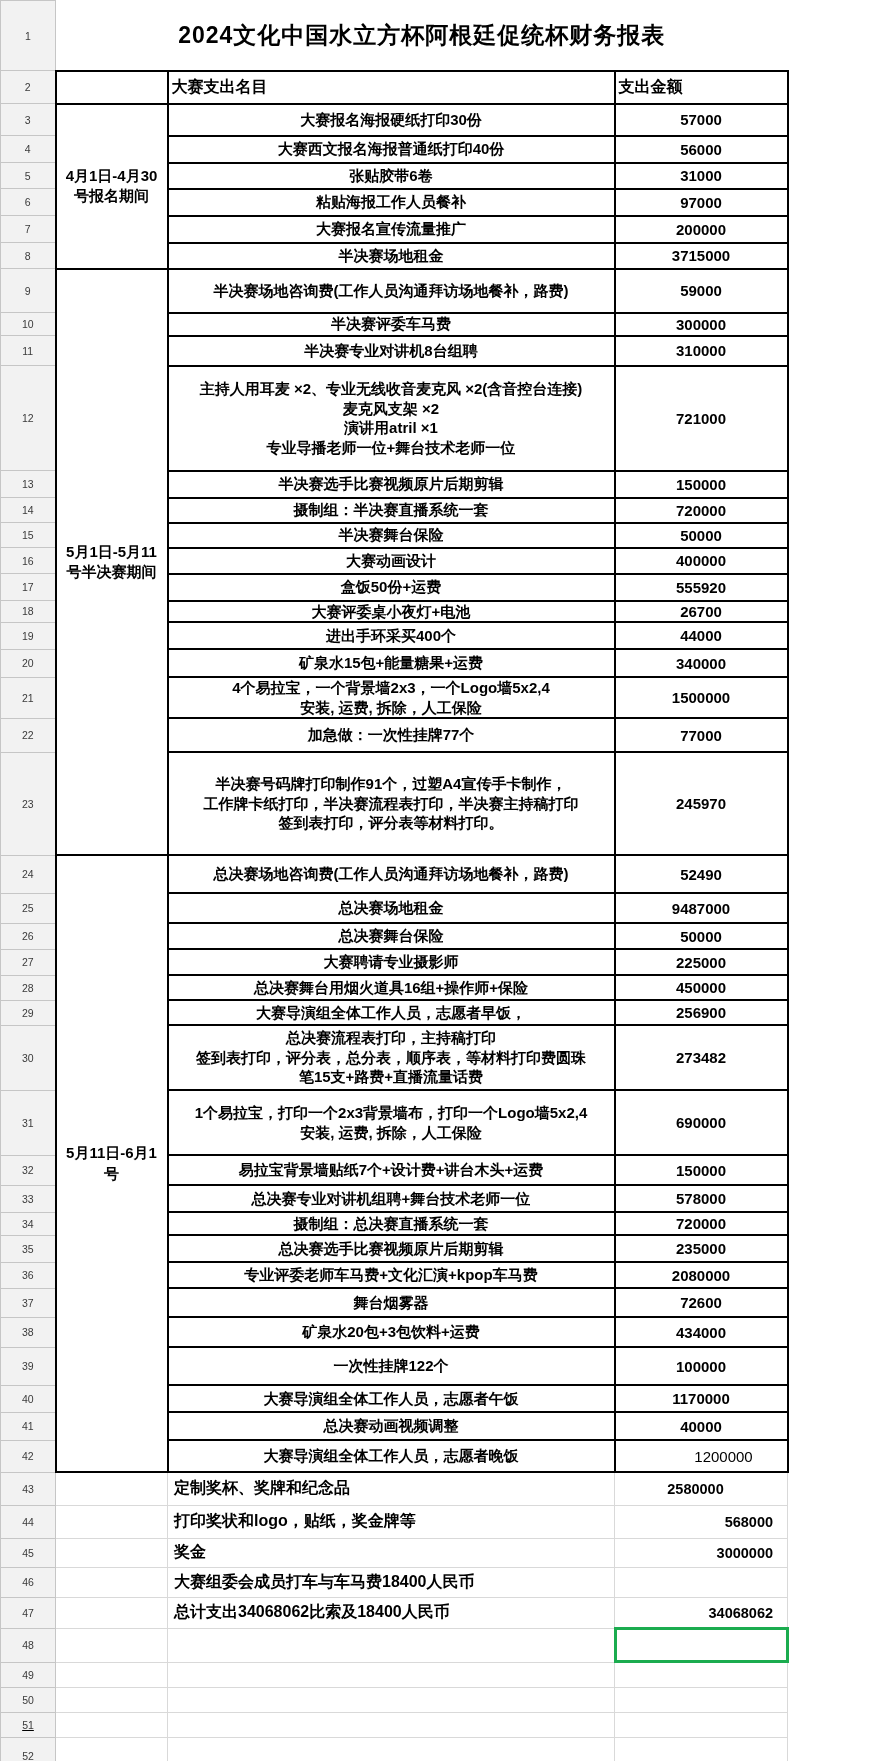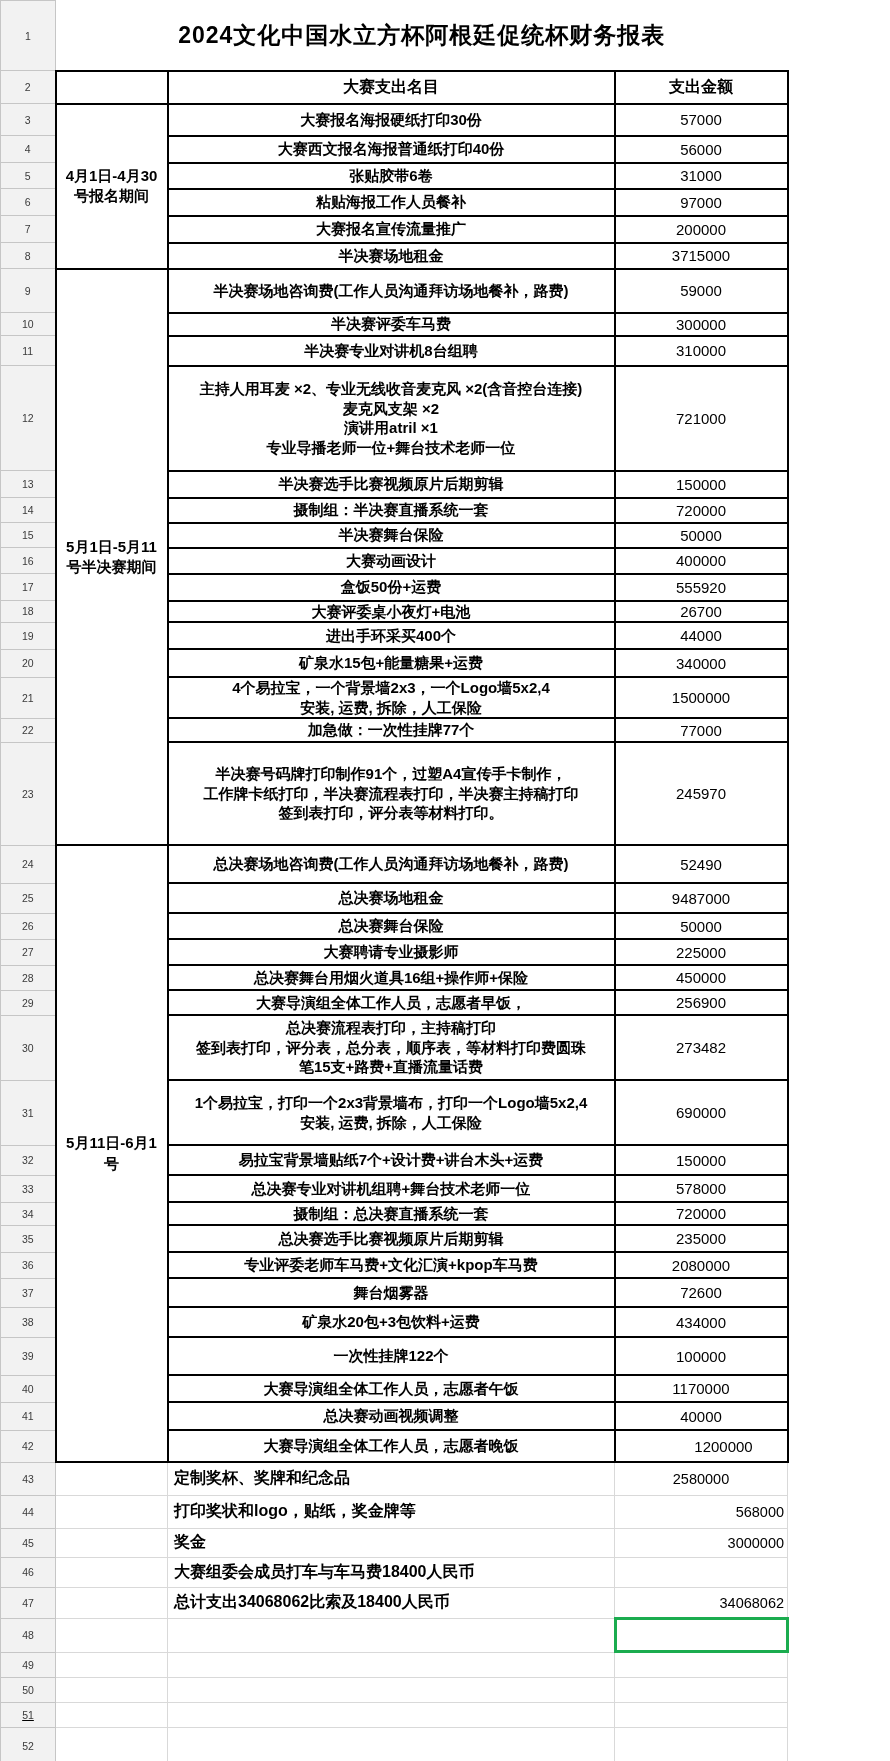--- a/index.html
+++ b/index.html
@@ -4,29 +4,29 @@
 <style>
   html,body{margin:0;padding:0;background:#fff;}
   .wrap{position:relative;width:890px;height:1761px;overflow:hidden;background:#fff;
         font-family:"Liberation Sans",sans-serif;color:#000;}
   table{border-collapse:collapse;table-layout:fixed;width:787px;}
   td{padding:0 3px;overflow:hidden;vertical-align:middle;}
   .rn{background:var(--rnbg,#f2f2f2);border:1px solid #c6c6c6;font-size:10.5px;color:#3a3a3a;
       text-align:center;font-weight:400;padding:0;}
   .titleCell{font-weight:700;font-size:23px;text-align:center;border:none;letter-spacing:1px;}
   .blk{border:2px solid var(--blk,#000);}
-  .head{font-weight:700;font-size:16px;text-align:center;border-radius:7px;}
+  .head{font-weight:700;font-size:16px;border-radius:7px;}
   .item{font-weight:700;font-size:15px;text-align:center;white-space:pre-line;line-height:1.3;}
-  .amt{font-weight:400;font-size:15px;text-align:center;}
+  .amt{font-weight:700;font-size:15px;text-align:center;}
   .amt.reg{font-weight:400;padding-left:48px;}
   .period{font-weight:700;font-size:15px;text-align:center;word-break:break-all;
           line-height:1.35;padding:0 6px;}
   .lt{border:1px solid var(--grid,#d9d9d9);}
   .sitem{font-weight:700;font-size:16px;text-align:left;padding-left:6px;white-space:nowrap;}
-  .samt{font-size:14.5px;font-weight:400;padding-right:3px;margin-left:11px;}
+  .samt{font-size:14.5px;font-weight:700;padding-right:14px;margin-left:11px;}
   .sel{outline:3px solid var(--sel,#1bac4f);outline-offset:-2px;}
 </style>
 </head>
 <body>
 
 <div class="wrap">
   <table id="sheet">
     <colgroup>
       <col style="width:55px">
       <col style="width:112px">
@@ -138,21 +138,21 @@
           <td class="rn">20</td>
           <td class="blk item">矿泉水15包+能量糖果+运费</td>
           <td class="blk amt">340000</td>
         </tr>
         <tr style="height: 38px;">
           <td class="rn">21</td>
           <td class="blk item">4个易拉宝，一个背景墙2x3，一个Logo墙5x2,4
 安装, 运费, 拆除，人工保险</td>
           <td class="blk amt">1500000</td>
         </tr>
-        <tr style="height: 24px;">
+        <tr style="height: 34px;">
           <td class="rn">22</td>
           <td class="blk item">加急做：一次性挂牌77个</td>
           <td class="blk amt">77000</td>
         </tr>
         <tr style="height: 103px;">
           <td class="rn">23</td>
           <td class="blk item">半决赛号码牌打印制作91个，过塑A4宣传手卡制作，
 工作牌卡纸打印，半决赛流程表打印，半决赛主持稿打印
 签到表打印，评分表等材料打印。</td>
           <td class="blk amt">245970</td>

